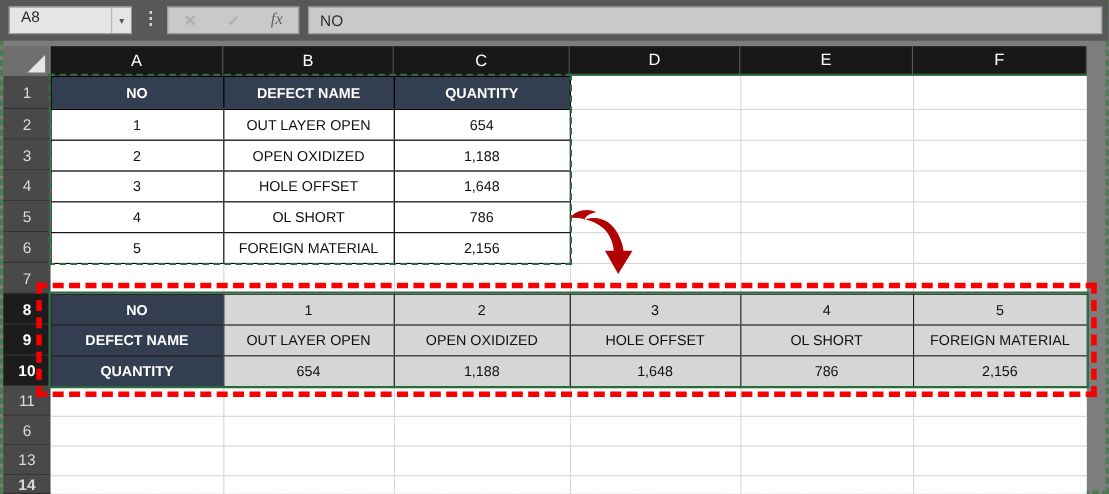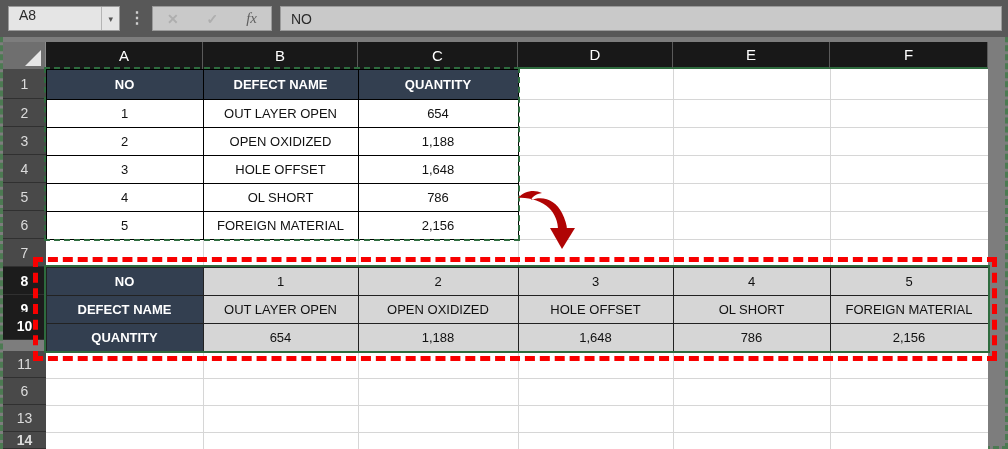--- a/index.html
+++ b/index.html
@@ -107,21 +107,21 @@
 
   <div class="rowhead" style="top:69px;height:30px;">1</div>
   <div class="rowhead" style="top:99px;height:28px;">2</div>
   <div class="rowhead" style="top:127px;height:28px;">3</div>
   <div class="rowhead" style="top:155px;height:28px;">4</div>
   <div class="rowhead" style="top:183px;height:28px;">5</div>
   <div class="rowhead" style="top:211px;height:28px;">6</div>
   <div class="rowhead" style="top:239px;height:28px;">7</div>
   <div class="rowhead sel" style="top:267px;height:28px;">8</div>
   <div class="rowhead sel" style="top:295px;height:28px;">9</div>
-  <div class="rowhead sel" style="top:312px;height:28px;">10</div>
+  <div class="rowhead sel" style="top:323px;height:28px;">10</div>
   <div class="rowhead" style="top:351px;height:27px;">11</div>
   <div class="rowhead" style="top:378px;height:27px;">6</div>
   <div class="rowhead" style="top:405px;height:27px;">13</div>
   <div class="rowhead" style="top:432px;height:17px;font-weight:bold;">14</div>
 
   <div class="canvas"></div>
   <div class="vline" style="left:203px;"></div>
   <div class="vline" style="left:358px;"></div>
   <div class="vline" style="left:518px;"></div>
   <div class="vline" style="left:673px;"></div>

